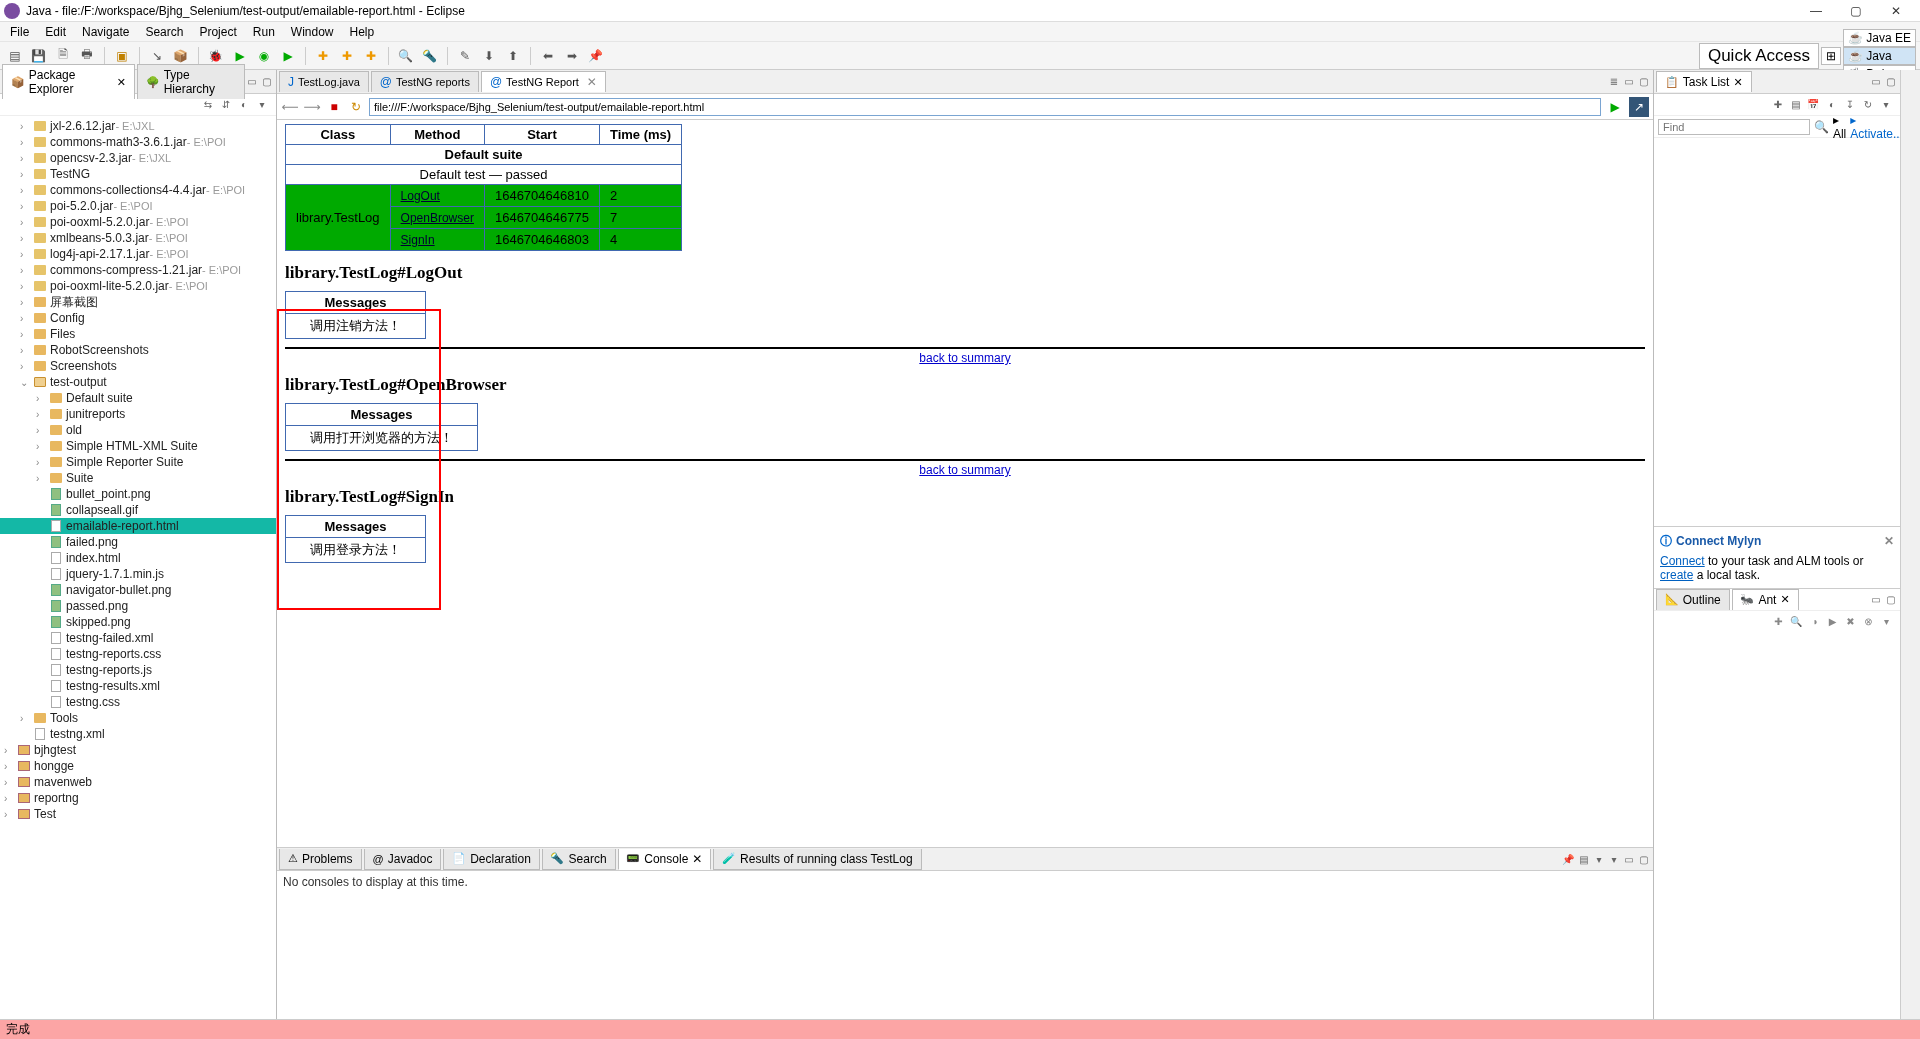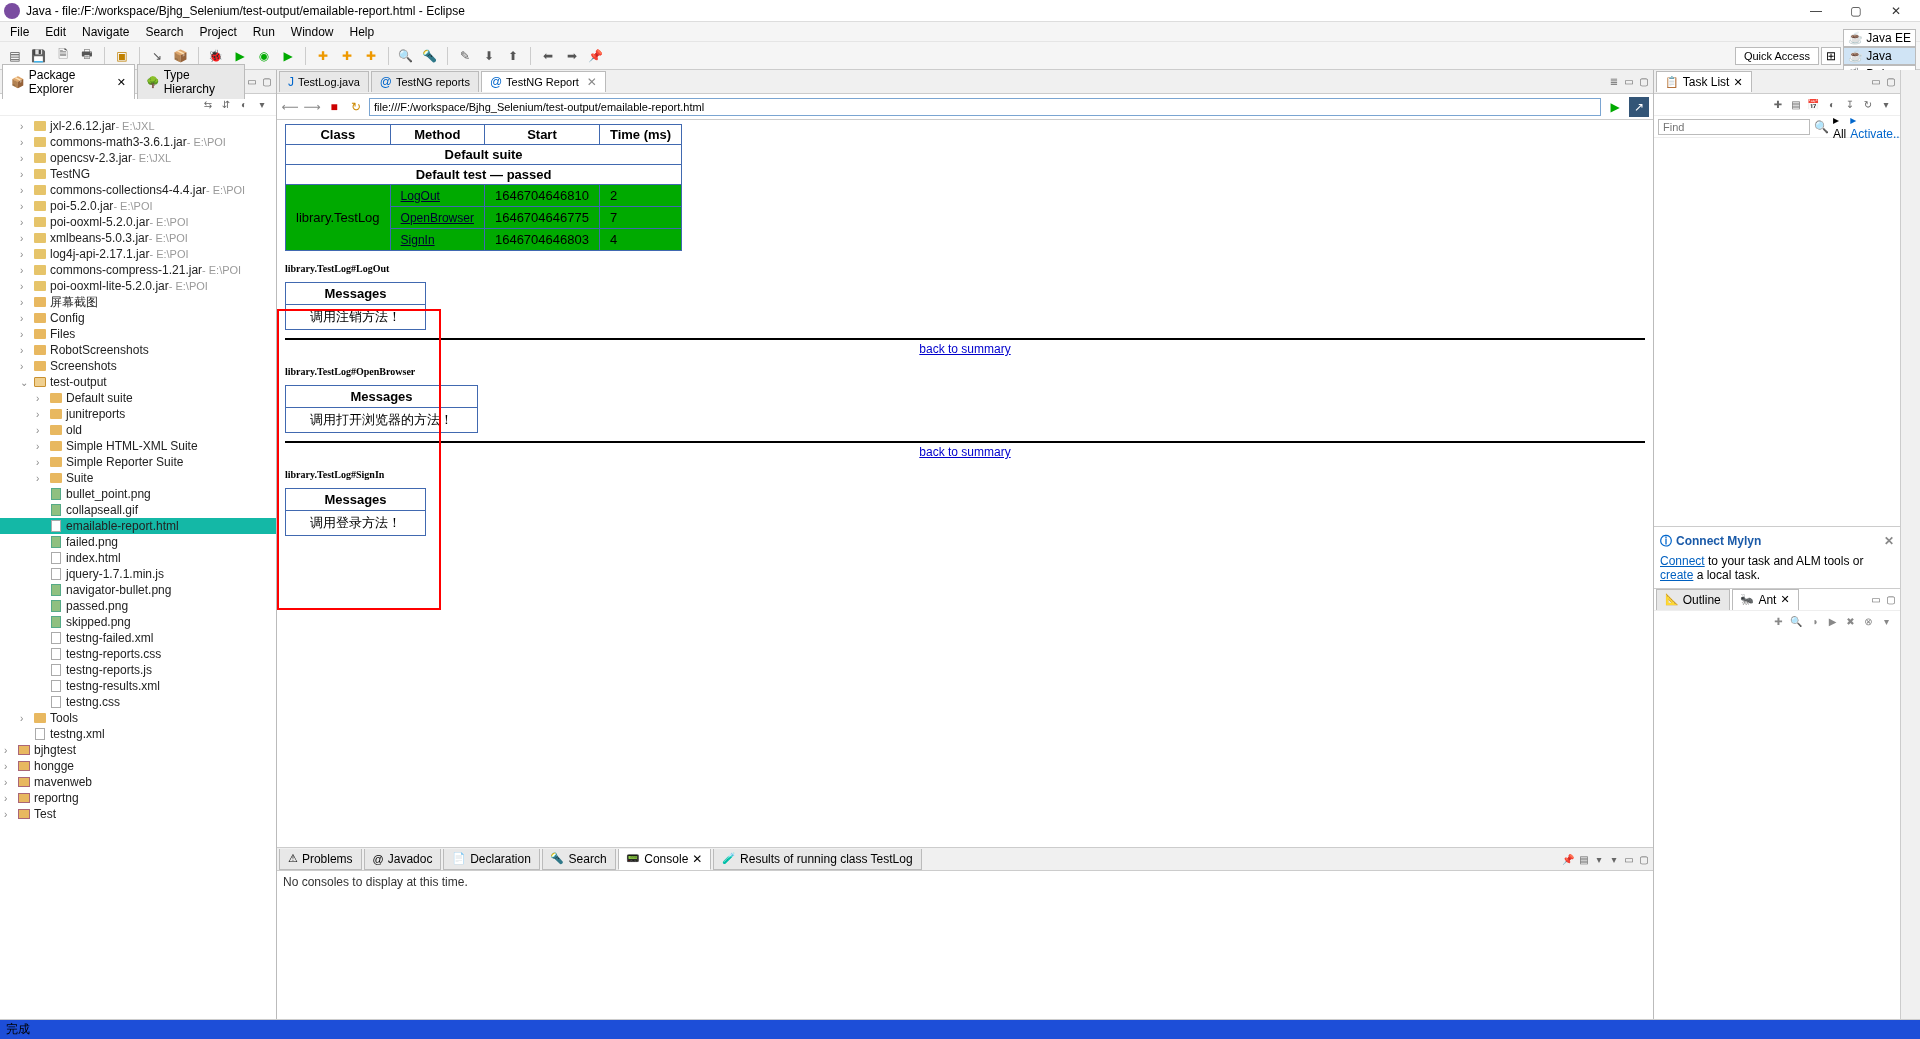--- a/index.html
+++ b/index.html
@@ -7,21 +7,21 @@
 .titlebar { height: 22px; background: #fff; display: flex; align-items: center; padding: 0 4px; border-bottom: 1px solid #ddd; }
 .titlebar .icon { width: 16px; height: 16px; background: #7a4ca0; border-radius: 50%; margin-right: 6px; }
 .titlebar .spacer { flex: 1; }
 .titlebar .winbtn { width: 40px; height: 22px; display: flex; align-items: center; justify-content: center; color: #333; }
 .menubar { height: 20px; background: #f5f5f5; display: flex; align-items: center; padding: 0 4px; gap: 4px; border-bottom: 1px solid #e5e5e5; }
 .menubar span { padding: 2px 6px; }
 .toolbar { height: 28px; background: #f5f5f5; display: flex; align-items: center; padding: 0 4px; gap: 2px; border-bottom: 1px solid #ccc; }
 .toolbar .tb { width: 18px; height: 18px; display: inline-flex; align-items: center; justify-content: center; margin: 0 2px; color: #555; }
 .toolbar .sep { width: 1px; height: 18px; background: #ccc; margin: 0 4px; }
 .toolbar .right { margin-left: auto; display: flex; align-items: center; gap: 2px; }
-.qa { border: 1px solid #bbb; padding: 2px 8px; background: #fff; font-size: 11px; }
+.qa { border: 1px solid #bbb; padding: 2px 8px; background: #fff; font-size: 17px; }
 .persp { border: 1px solid #bbb; padding: 1px 4px; display: flex; align-items: center; gap: 2px; background: #fff; }
 .persp.active { background: #d0e4f5; }
 .main { flex: 1; display: flex; min-height: 0; }
 .leftcol { width: 277px; background: #fff; border-right: 1px solid #bbb; display: flex; flex-direction: column; }
 .tabstrip { height: 24px; background: #f0f0f0; display: flex; align-items: center; border-bottom: 1px solid #ccc; position: relative; }
 .tab { padding: 3px 8px; background: #fff; border: 1px solid #bbb; border-bottom: none; margin-left: 2px; display: flex; align-items: center; gap: 4px; font-size: 11px; }
 .tab.inactive { background: #e8e8e8; }
 .tabctls { margin-left: auto; margin-right: 2px; display: flex; gap: 1px; }
 .tabctls span { width: 14px; height: 14px; display: inline-flex; align-items: center; justify-content: center; color: #666; font-size: 10px; }
 .mini-tb { height: 22px; display: flex; align-items: center; justify-content: flex-end; padding-right: 6px; gap: 2px; border-bottom: 1px solid #eee; }
@@ -47,25 +47,25 @@
 .editor-tabs .tab .close { margin-left: 4px; color: #888; }
 .url-bar { height: 26px; display: flex; align-items: center; padding: 2px 4px; gap: 4px; border-bottom: 1px solid #ccc; }
 .url-bar .nbtn { width: 18px; height: 18px; display: inline-flex; align-items: center; justify-content: center; color: #888; }
 .url-bar input { flex: 1; border: 1px solid #7aa5d2; padding: 2px 4px; font-size: 11px; }
 .url-bar .go { width: 20px; height: 20px; display: inline-flex; align-items: center; justify-content: center; }
 .browser { flex: 1; overflow: auto; padding: 4px 8px; font-family: "Times New Roman", serif; }
 .browser table.summary { border-collapse: collapse; margin-bottom: 12px; }
 .browser table.summary th, .browser table.summary td { border: 1px solid #4169b0; padding: 2px 10px; text-align: center; font-size: 13px; }
 .browser table.summary th { font-weight: bold; background: #fff; }
 .browser table.summary .suite { background: #fff; font-weight: bold; text-align: center; }
-.browser table.summary .passed { background: #fff; font-weight: bold; text-align: center; }
+.browser table.summary .passed { background: #fff; font-weight: normal; text-align: center; }
 .browser table.summary .green td { background: #0a0; color: #000; text-align: left; padding: 3px 10px; }
 .browser table.summary .green a { color: #003; }
 .browser h3 { font-family: "Times New Roman", serif; font-size: 18px; font-weight: bold; margin: 8px 0 14px; }
-.browser h4 { font-family: "Times New Roman", serif; font-size: 10px; font-weight: bold; margin: 6px 0 8px; }
+.browser h4 { font-family: "Times New Roman", serif; font-size: 17px; font-weight: bold; margin: 6px 0 8px; }
 .browser table.msg { border-collapse: collapse; margin: 4px 0; }
 .browser table.msg th, .browser table.msg td { border: 1px solid #4169b0; padding: 3px 24px; font-size: 13px; }
 .browser hr { border: none; border-top: 2px solid #000; margin: 8px 0 2px; }
 .browser .back { display: block; text-align: center; color: #00c; text-decoration: underline; font-size: 12px; margin-bottom: 10px; }
 .redbox { position: absolute; border: 2px solid red; pointer-events: none; }
 .bottom-tabs { height: 24px; background: #f0f0f0; display: flex; align-items: center; border-top: 1px solid #ccc; border-bottom: 1px solid #ccc; }
 .bottom-tabs .tab { border-top: none; border-bottom: 1px solid #bbb; font-size: 11px; }
 .bottom-tabs .tab.active { background: #fff; border-bottom-color: #fff; }
 .console-body { height: 148px; background: #fff; padding: 4px 6px; font-size: 11px; color: #333; }
 .rightcol { width: 247px; background: #fff; border-left: 1px solid #bbb; display: flex; flex-direction: column; }
@@ -73,21 +73,21 @@
 .find-row input { flex: 1; border: 1px solid #bbb; padding: 1px 4px; font-size: 11px; }
 .task-body { flex: 1; }
 .mylyn { border-top: 1px solid #ccc; padding: 6px; font-size: 11px; }
 .mylyn .title { color: #1a5aa8; font-weight: bold; display: flex; align-items: center; gap: 4px; }
 .mylyn a { color: #0060c0; text-decoration: underline; }
 .outline-strip { height: 22px; border-top: 1px solid #ccc; display: flex; align-items: center; }
 .ant-tb { height: 22px; display: flex; align-items: center; justify-content: flex-end; padding-right: 6px; gap: 3px; border-top: 1px solid #eee; }
 .ant-tb span { width: 15px; height: 15px; display: inline-flex; align-items: center; justify-content: center; color: #888; font-size: 10px; }
 .ant-body { flex: 1; }
 .farrightbar { width: 20px; background: #f0f0f0; border-left: 1px solid #ccc; }
-.statusbar { height: 20px; background: #1d4ed8; border-top: 1px solid #ccc; display: flex; align-items: center; padding: 0 6px; font-size: 11px; }
+.statusbar { height: 20px; background: #fca5a5; border-top: 1px solid #ccc; display: flex; align-items: center; padding: 0 6px; font-size: 11px; }
 .editor-wrap { position: relative; flex: 1; display: flex; flex-direction: column; min-height: 0; }
 .browser-scroll { position: relative; flex: 1; overflow: hidden; }
 </style>
 </head>
 <body>
 
 <div class="titlebar">
   <span class="icon"></span>
   <span>Java - file:/F:/workspace/Bjhg_Selenium/test-output/emailable-report.html - Eclipse</span>
   <span class="spacer"></span>

